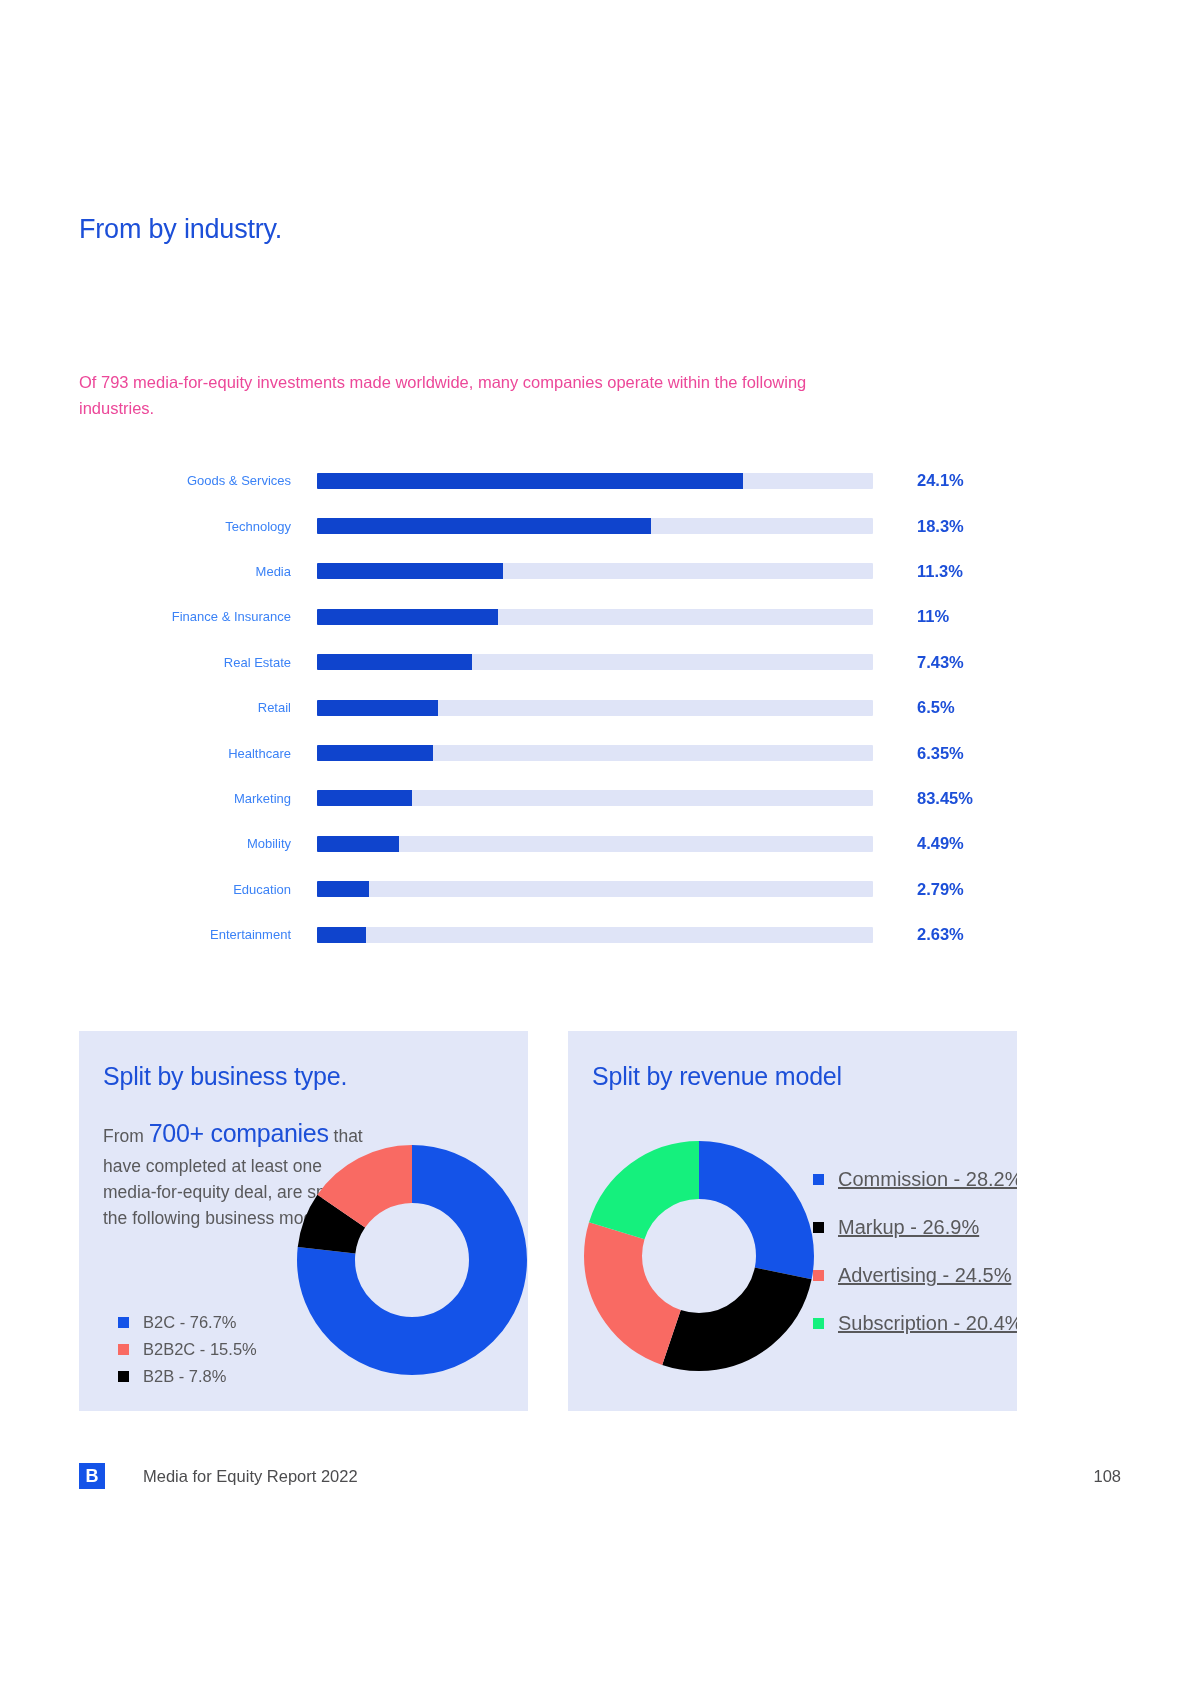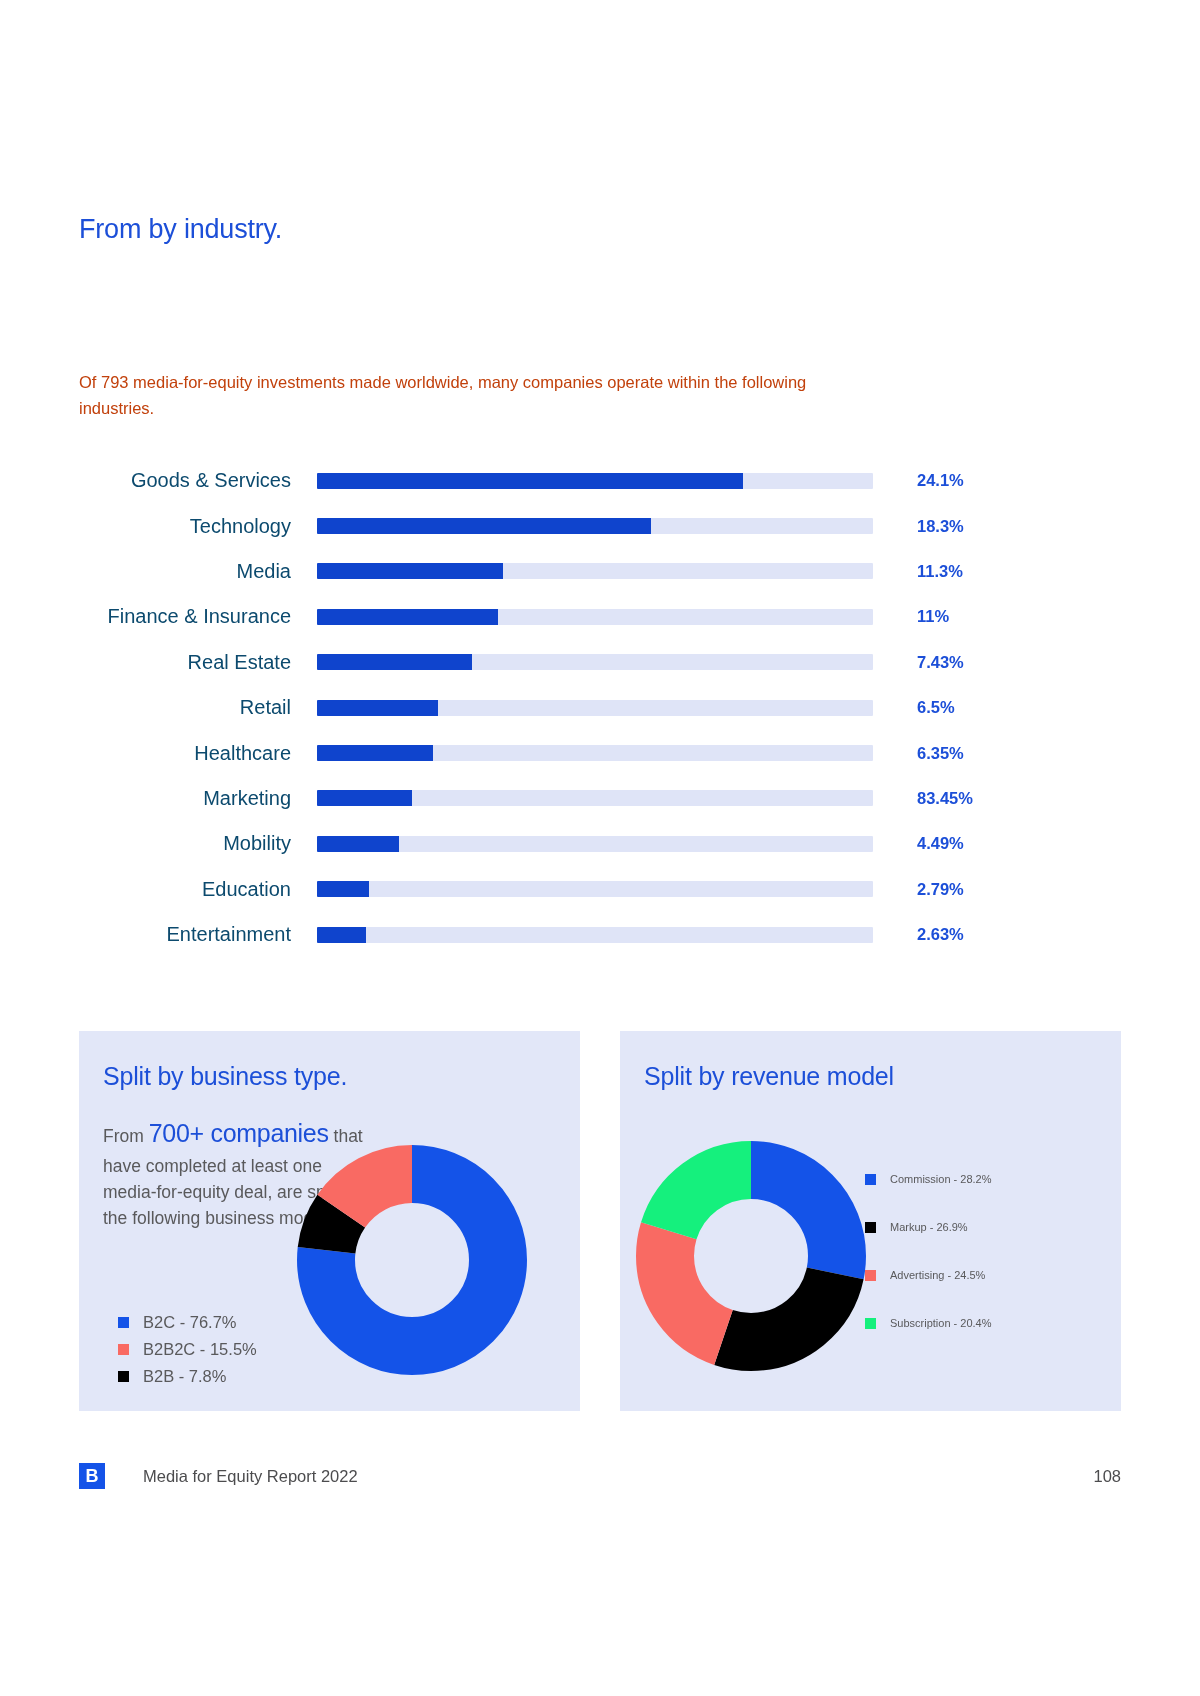--- a/index.html
+++ b/index.html
@@ -43,43 +43,43 @@
     letter-spacing: -0.25px;
   }
 
   .subtext {
     position: absolute;
     left: 79px;
     top: 370px;
     width: 800px;
     font-size: 16.5px;
     line-height: 1.55;
-    color: #c2410c;
+    color: #ec4899;
   }
 
   
   .barchart {
     position: absolute;
     left: 79px;
     top: 458px;
     width: 1000px;
   }
 
   .bar-row {
     display: flex;
     align-items: center;
     height: 45.4px;
   }
 
   .bar-label {
     width: 238px;
     text-align: right;
     padding-right: 26px;
-    font-size: 20px;
-    color: #0c4a6e;
+    font-size: 13px;
+    color: #3b82f6;
     white-space: nowrap;
   }
 
   .bar-track {
     position: relative;
     width: 556px;
     height: 16px;
     background: #dfe4f7;
     border-radius: 1px;
     overflow: hidden;
@@ -106,21 +106,21 @@
   .panels {
     position: absolute;
     left: 79px;
     top: 1031px;
     width: 1042px;
     display: flex;
     gap: 40px;
   }
 
   .panel {
-    width: 501px;
+    width: 449px;
     height: 380px;
     background: #e2e7f8;
     position: relative;
     overflow: hidden;
   }
 
   .panel-title {
     position: absolute;
     left: 24px;
     top: 31px;
@@ -160,21 +160,21 @@
     width: 11px;
     height: 11px;
     margin-right: 14px;
     flex: 0 0 auto;
   }
 
   .legend-bt { top: 278px; text-align: right; }
   .legend-bt .legend-item { height: 27px; }
 
   .legend-rev { left: 245px; top: 124px; }
-  .legend-rev .legend-item { height: 48px; font-size: 11px; }
+  .legend-rev .legend-item { height: 48px; font-size: 20px; text-decoration: underline; }
 
   .donut { position: absolute; }
   .donut-bt { left: 218px; top: 114px; }
   .donut-rev { left: 16px; top: 110px; }
 
   
   .footer {
     position: absolute;
     left: 79px;
     top: 1463px;

